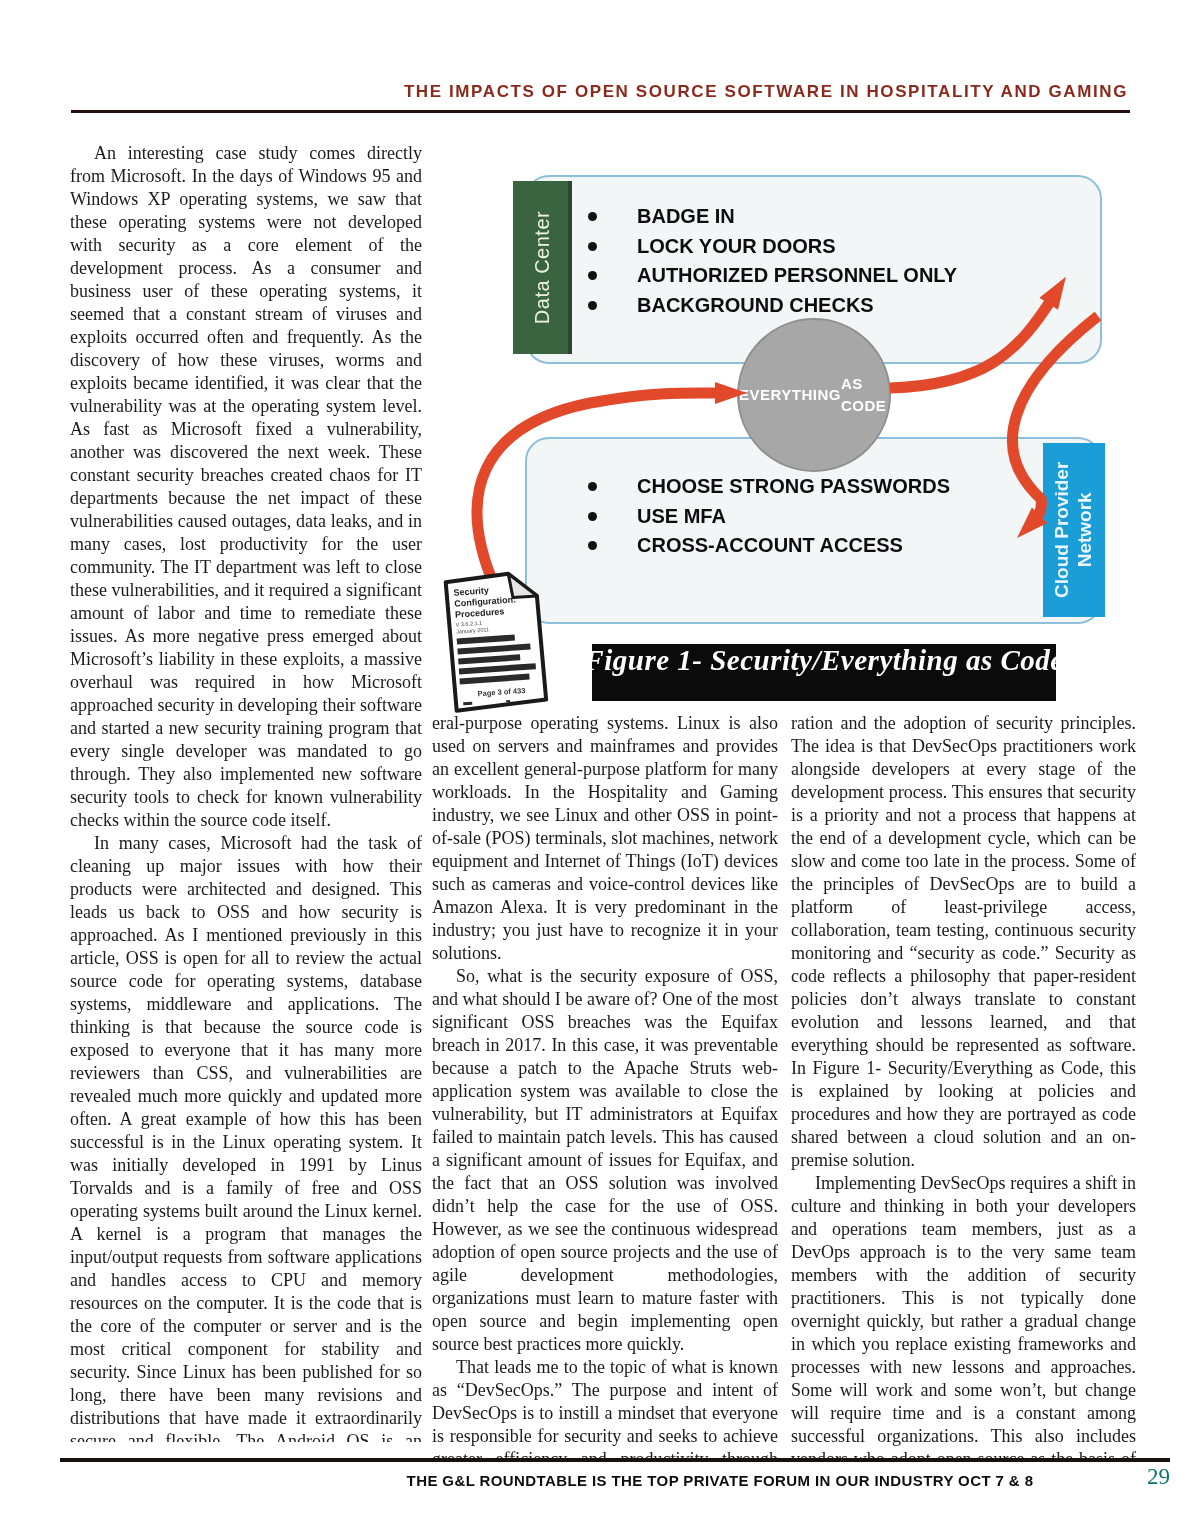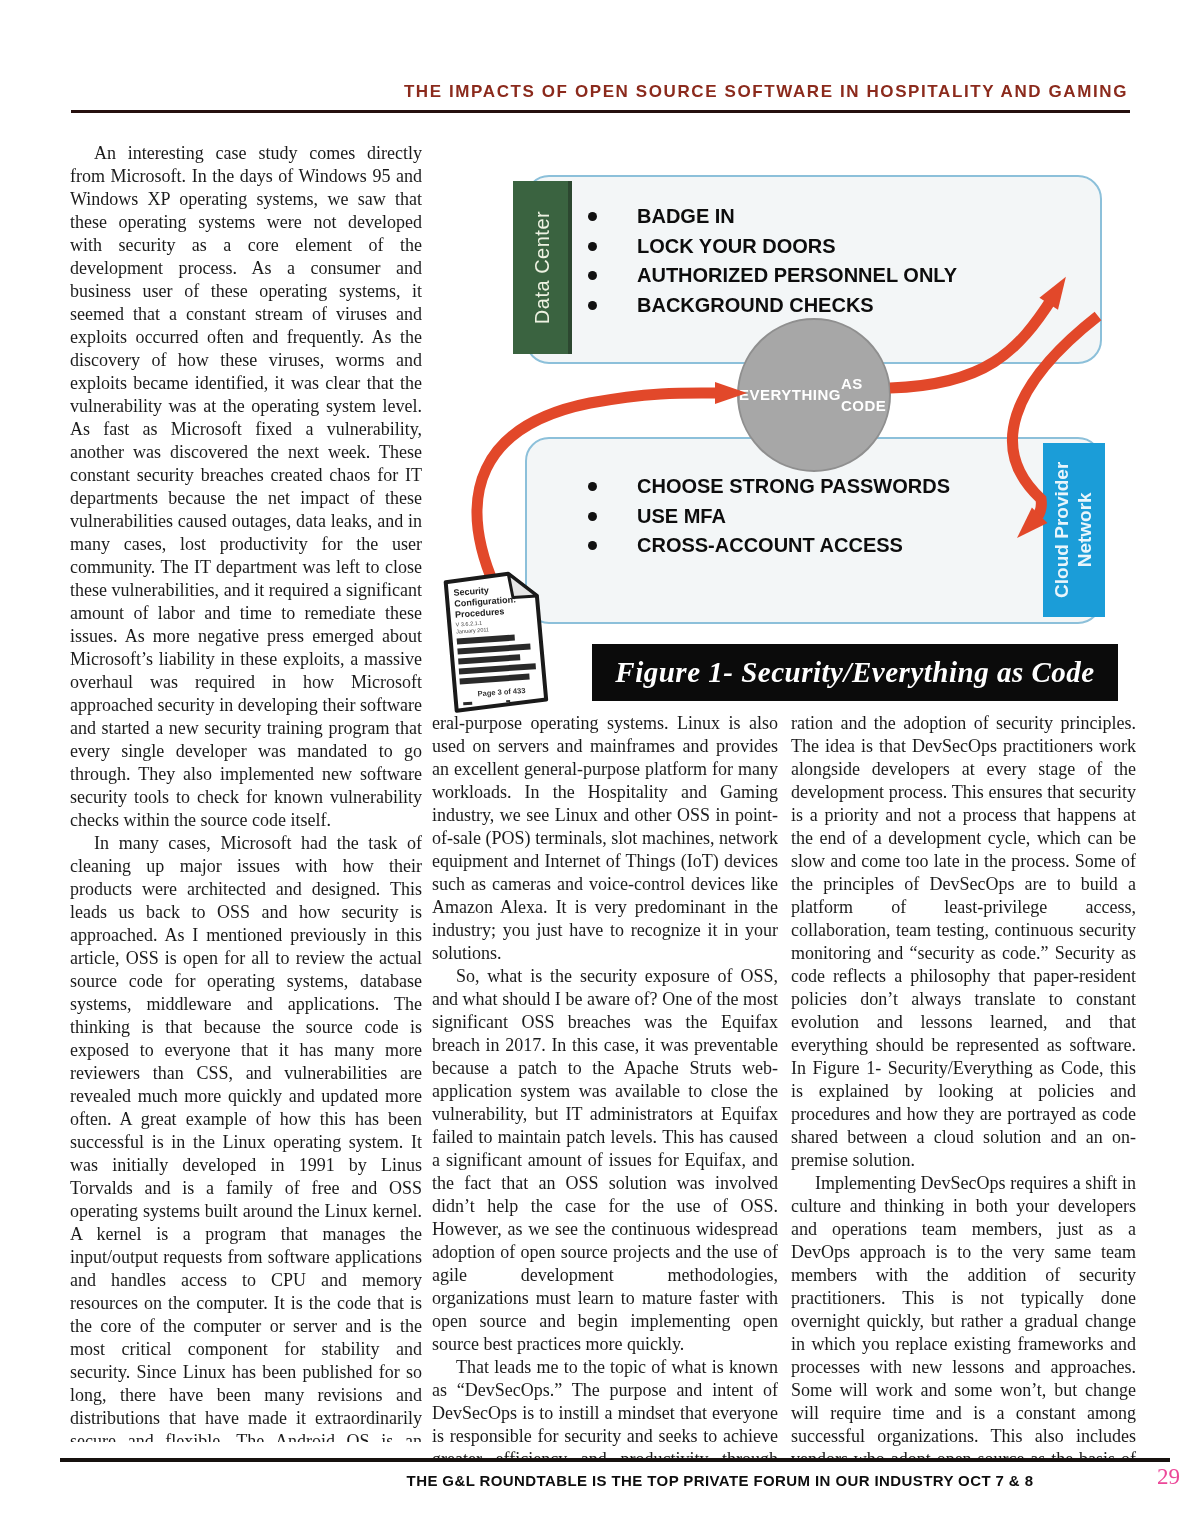--- a/index.html
+++ b/index.html
@@ -67,38 +67,38 @@
   .circle span{
     color:#fff;font-family:"Liberation Sans", sans-serif;font-weight:700;font-size:15px;
     letter-spacing:.5px;line-height:1.5;
   }
 
   .arrows{position:absolute;left:0;top:0;width:700px;height:565px;z-index:4;pointer-events:none;}
 
   .doc-wrap{position:absolute;left:2px;top:422px;width:104px;height:140px;transform:rotate(-4deg);z-index:5;}
 
   .caption{
-    position:absolute;left:152px;top:494px;width:526px;height:57px;background:#0b0b0b;
-    display:flex;align-items:center;justify-content:center;z-index:6;
+    position:absolute;left:152px;top:494px;width:464px;height:57px;background:#0b0b0b;
+    display:flex;justify-content:center;z-index:6;
   }
   .caption span{
     color:#ffffff;font-family:"Liberation Serif", serif;font-style:italic;font-weight:700;
     font-size:29px;letter-spacing:.5px;white-space:nowrap;
   }
 
   
   .footer-rule{position:absolute;left:60px;right:30px;top:1458px;height:4px;background:#17110f;}
   .footer-banner{
     position:absolute;left:240px;width:960px;top:1472px;text-align:center;
     font-family:"Liberation Sans", sans-serif;font-weight:700;font-size:15px;
     letter-spacing:.4px;color:#0e0e0e;white-space:nowrap;
   }
   .page-number{
-    position:absolute;right:20px;top:1464px;font-family:"Liberation Serif", serif;
-    font-size:23px;color:#ec4899;
+    position:absolute;right:30px;top:1464px;font-family:"Liberation Serif", serif;
+    font-size:23px;color:#0f766e;
   }
 </style>
 </head>
 <body>
 
 <div class="page">
 
   <div class="header-title">THE IMPACTS OF OPEN SOURCE SOFTWARE IN HOSPITALITY AND GAMING</div>
   <div class="header-rule"></div>
 

